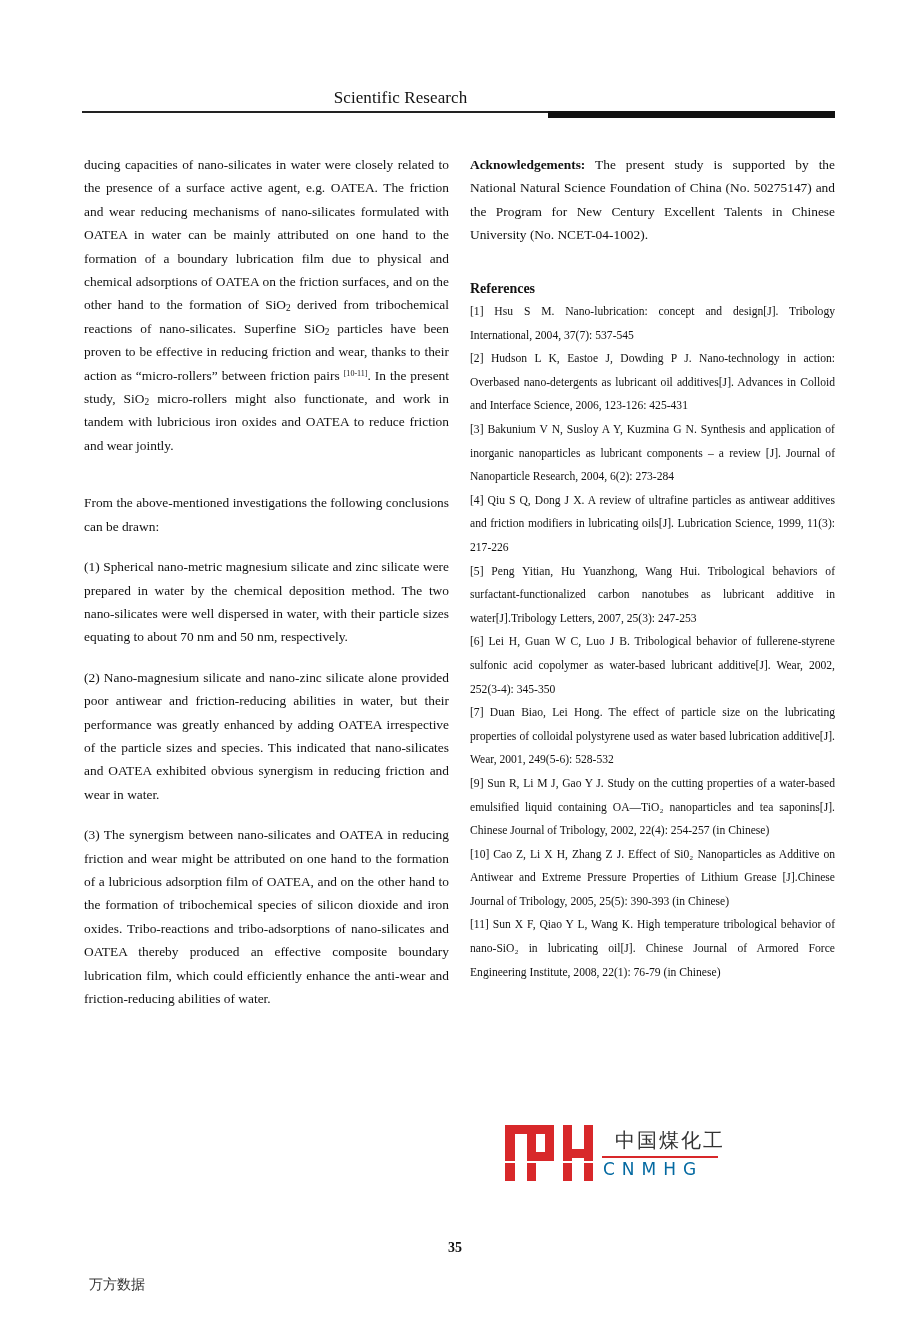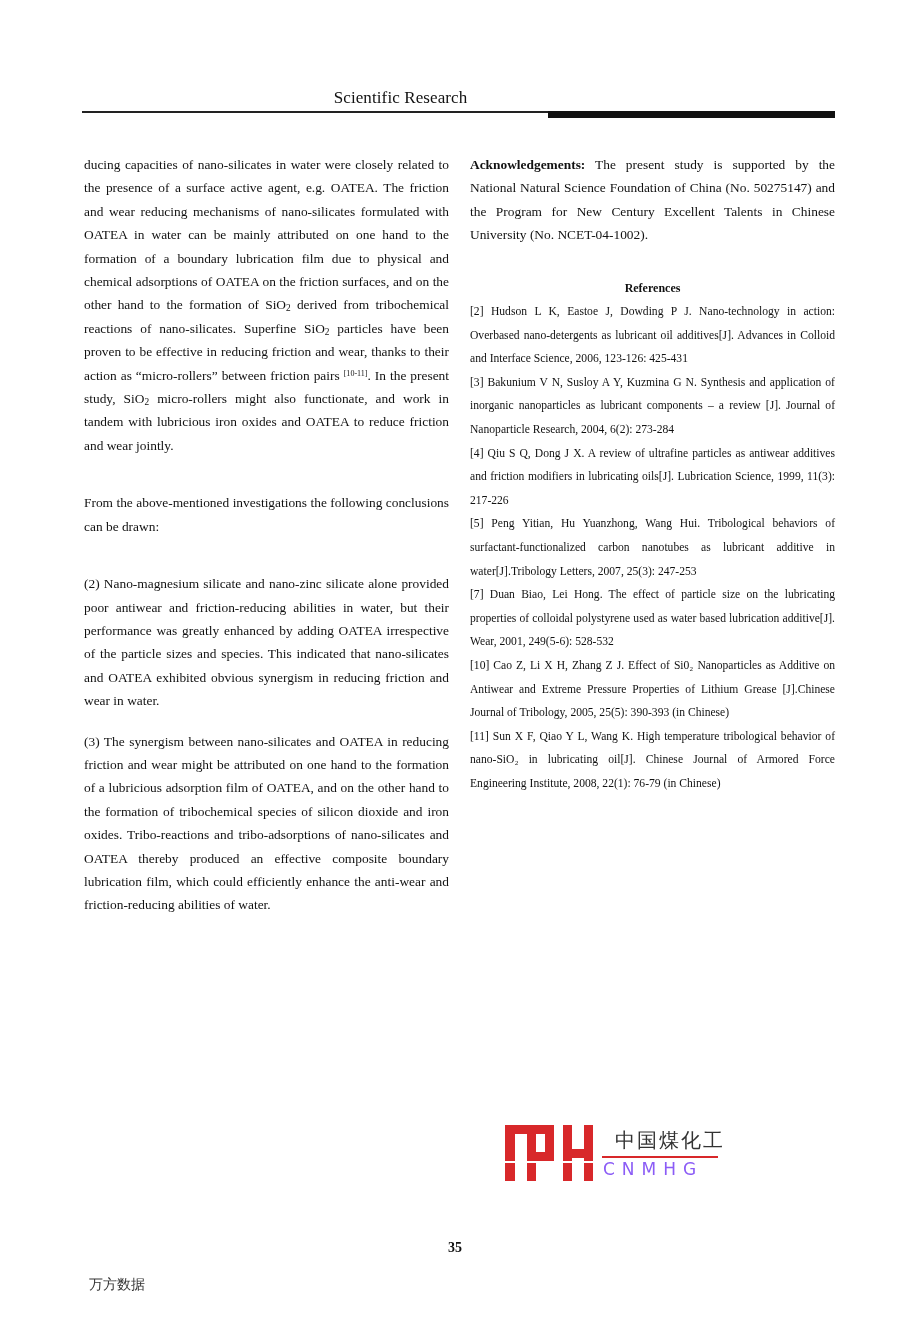--- a/index.html
+++ b/index.html
@@ -52,23 +52,23 @@
   .col p + p { margin-top: 0; }
   .spacer-md { height: 17px; }
   .section-heading {
     font-weight: bold;
     font-size: 13px;
     margin: 0;
     letter-spacing: 0.3px;
   }
   .ack-label { font-weight: bold; }
   .refs-heading {
-    text-align: center;
+    text-align: left;
     font-weight: bold;
-    font-size: 12px;
+    font-size: 14px;
     margin: 0;
   }
   .refs {
     font-size: 11.6px;
     line-height: 23.6px;
     text-align: justify;
   }
   .refs .ref-item { margin: 0; }
   sub { font-size: 0.7em; vertical-align: -0.25em; line-height: 0; }
   sup { font-size: 0.6em; vertical-align: 0.55em; line-height: 0; }
@@ -105,21 +105,21 @@
     height: 2px;
     background: #d8282a;
   }
   .logo-en {
     position: absolute;
     left: 98px;
     top: 34px;
     font-family: "DejaVu Sans", sans-serif;
     font-size: 17px;
     letter-spacing: 7px;
-    color: #8b5cf6;
+    color: #0369a1;
   }
   .page-number {
     position: absolute;
     top: 1240px;
     left: 448px;
     font-size: 14px;
     font-weight: bold;
   }
   .watermark {
     position: absolute;
@@ -136,36 +136,40 @@
 <div class="header-title">Scientific Research</div>
 <div class="header-rule-thin"></div>
 <div class="header-rule-thick"></div>
 
 <div class="col col-left">
   <p><span>ducing capacities of nano-silicates in water were closely related to the presence of a surface active agent, e.g. OATEA. The friction and wear reducing mechanisms of nano-silicates formulated with OATEA in water can be mainly attributed on one hand to the formation of a boundary lubrication film due to physical and chemical adsorptions of OATEA on the friction surfaces, and on the other hand to the formation of SiO</span><sub>2</sub><span> derived from tribochemical reactions of nano-silicates. Superfine SiO</span><sub>2</sub><span> particles have been proven to be effective in reducing friction and wear, thanks to their action as “micro-rollers” between friction pairs </span><sup>[10-11]</sup><span>. In the present study, SiO</span><sub>2</sub><span> micro-rollers might also functionate, and work in tandem with lubricious iron oxides and OATEA to reduce friction and wear jointly.</span></p>
   <div class="spacer-md"></div>
   <div class="spacer-md"></div>
   <p>From the above-mentioned investigations the following conclusions can be drawn:</p>
   <div class="spacer-md"></div>
+  <p>(1) Spherical nano-metric magnesium silicate and zinc silicate were prepared in water by the chemical deposition method. The two nano-silicates were well dispersed in water, with their particle sizes equating to about 70 nm and 50 nm, respectively.</p>
   <div class="spacer-md"></div>
   <p>(2) Nano-magnesium silicate and nano-zinc silicate alone provided poor antiwear and friction-reducing abilities in water, but their performance was greatly enhanced by adding OATEA irrespective of the particle sizes and species. This indicated that nano-silicates and OATEA exhibited obvious synergism in reducing friction and wear in water.</p>
   <div class="spacer-md"></div>
   <p>(3) The synergism between nano-silicates and OATEA in reducing friction and wear might be attributed on one hand to the formation of a lubricious adsorption film of OATEA, and on the other hand to the formation of tribochemical species of silicon dioxide and iron oxides. Tribo-reactions and tribo-adsorptions of nano-silicates and OATEA thereby produced an effective composite boundary lubrication film, which could efficiently enhance the anti-wear and friction-reducing abilities of water.</p>
 </div>
 
 <div class="col col-right">
   <p><span class="ack-label">Acknowledgements:</span><span> The present study is supported by the National Natural Science Foundation of China (No. 50275147) and the Program for New Century Excellent Talents in Chinese University (No. NCET-04-1002).</span></p>
   <div style="height:30px"></div>
   <p class="refs-heading">References</p>
   <div class="refs">
+    <p class="ref-item">[1] Hsu S M. Nano-lubrication: concept and design[J]. Tribology International, 2004, 37(7): 537-545</p>
     <p class="ref-item">[2] Hudson L K, Eastoe J, Dowding P J. Nano-technology in action: Overbased nano-detergents as lubricant oil additives[J]. Advances in Colloid and Interface Science, 2006, 123-126: 425-431</p>
     <p class="ref-item">[3] Bakunium V N, Susloy A Y, Kuzmina G N. Synthesis and application of inorganic nanoparticles as lubricant components – a review [J]. Journal of Nanoparticle Research, 2004, 6(2): 273-284</p>
     <p class="ref-item">[4] Qiu S Q, Dong J X. A review of ultrafine particles as antiwear additives and friction modifiers in lubricating oils[J]. Lubrication Science, 1999, 11(3): 217-226</p>
     <p class="ref-item">[5] Peng Yitian, Hu Yuanzhong, Wang Hui. Tribological behaviors of surfactant-functionalized carbon nanotubes as lubricant additive in water[J].Tribology Letters, 2007, 25(3): 247-253</p>
+    <p class="ref-item">[6] Lei H, Guan W C, Luo J B. Tribological behavior of fullerene-styrene sulfonic acid copolymer as water-based lubricant additive[J]. Wear, 2002, 252(3-4): 345-350</p>
     <p class="ref-item">[7] Duan Biao, Lei Hong. The effect of particle size on the lubricating properties of colloidal polystyrene used as water based lubrication additive[J]. Wear, 2001, 249(5-6): 528-532</p>
+    <p class="ref-item">[9] Sun R, Li M J, Gao Y J. Study on the cutting properties of a water-based emulsified liquid containing OA—TiO₂ nanoparticles and tea saponins[J]. Chinese Journal of Tribology, 2002, 22(4): 254-257 (in Chinese)</p>
     <p class="ref-item">[10] Cao Z, Li X H, Zhang Z J. Effect of Si0₂ Nanoparticles as Additive on Antiwear and Extreme Pressure Properties of Lithium Grease [J].Chinese Journal of Tribology, 2005, 25(5): 390-393 (in Chinese)</p>
     <p class="ref-item">[11] Sun X F, Qiao Y L, Wang K. High temperature tribological behavior of nano-SiO₂ in lubricating oil[J]. Chinese Journal of Armored Force Engineering Institute, 2008, 22(1): 76-79 (in Chinese)</p>
   </div>
 </div>
 
 <div class="logo">
   <svg class="logo-mark" viewBox="0 0 88 56" xmlns="http://www.w3.org/2000/svg">
     <g fill="#d8282a">
 
       <rect x="0" y="0" width="10" height="56"></rect>

